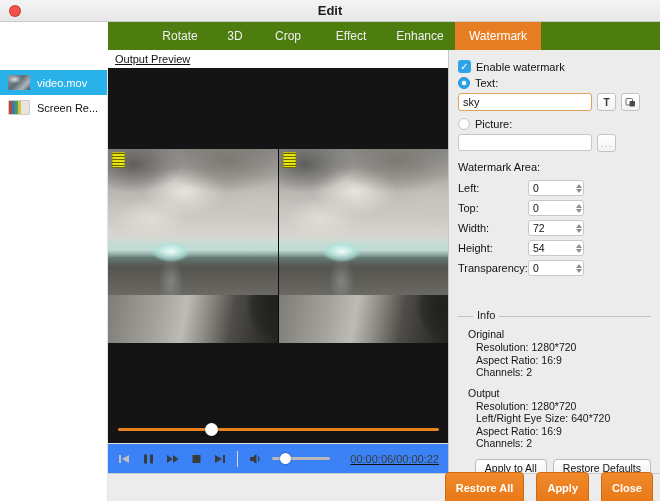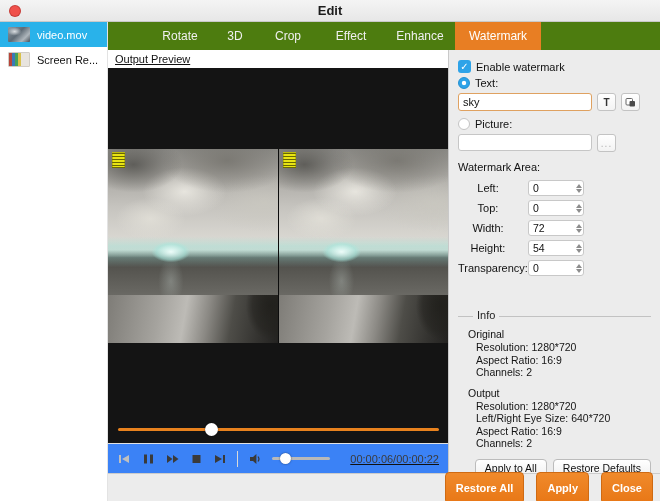--- a/index.html
+++ b/index.html
@@ -8,21 +8,21 @@
 
   
   .titlebar { height:22px; background:linear-gradient(#f4f4f4,#e7e7e7); border-bottom:1px solid #c9c9c9;
     display:flex; align-items:center; justify-content:center; position:relative; }
   .traffic-red { position:absolute; left:9px; top:5px; width:12px; height:12px; border-radius:50%;
     background:#f0514b; border:1px solid rgba(160,40,35,.5); cursor:default; }
   .win-title { font-size:13px; font-weight:700; color:#1d1d1d; }
 
   
   .main { display:flex; height:479px; }
-  .sidebar { width:108px; background:#fff; border-right:1px solid #e3e3e3; }
+  .sidebar { width:108px; background:#fff; border-right:1px solid #e3e3e3;margin-top:48px; }
   .side-item { height:25px; display:flex; align-items:center; gap:7px; padding-left:8px; font-size:11px; cursor:default; }
   .side-item.selected { background:#29b2ea; color:#fff; }
   .thumb { width:22px; height:15px; flex:0 0 auto; border-radius:1px; }
   .thumb-video { background:
       radial-gradient(ellipse 10px 6px at 30% 30%, #d9dde0, transparent 70%),
       linear-gradient(135deg,#8e9aa4 0%,#5f6b75 45%,#aeb6bc 75%,#454f59 100%); }
   .thumb-screen { background:
       repeating-linear-gradient(90deg, #b8453a 0 3px, #3a79b8 3px 6px, #46a05a 6px 9px, #d8c14a 9px 12px, #e8e4de 12px 22px),
       #e8e4de; border:1px solid #d0ccc6; }
 
@@ -91,21 +91,21 @@
   .input-row { margin:4px 0 7px; display:flex; gap:5px; }
   .text-input { width:134px; height:18px; border:1px solid #dfa160; border-radius:3px; background:#fff;
     font-size:11px; padding:0 4px; outline:none; color:#111; }
   .mini-btn { width:19px; height:18px; background:linear-gradient(#fff,#f3f3f3); border:1px solid #c3c3c3;
     border-radius:3px; font-size:10px; font-weight:700; color:#333; display:flex; align-items:center;
     justify-content:center; cursor:pointer; }
   .pic-input { width:134px; height:17px; border:1px solid #c6c6c6; border-radius:3px; background:#fff; }
   .mini-btn.dim { color:#b5b5b5; font-weight:400; letter-spacing:1px; }
   .area-title { margin:9px 0 7px; }
   .spin-row { display:flex; align-items:center; margin-bottom:4px; }
-  .spin-label { width:70px; text-align:center; padding-right:10px; }
+  .spin-label { width:70px; text-align:left; padding-right:10px; }
   .spin-box { width:56px; height:16px; background:#fff; border:1px solid #c8c8c8; border-radius:3px;
     display:flex; align-items:center; padding:0 1px 0 4px; font-size:10.5px; }
   .stepper { margin-left:auto; display:flex; flex-direction:column; align-items:center; gap:1px; cursor:pointer; }
   .chev { width:0; height:0; border-left:3px solid transparent; border-right:3px solid transparent; }
   .chev-up { border-bottom:4px solid #8d8d8d; }
   .chev-dn { border-top:4px solid #8d8d8d; }
 
   .info-group { margin-top:40px; position:relative; border-top:1px solid #c2c2c2; padding:9px 0 0 6px; }
   .info-legend { position:absolute; top:-8px; left:15px; background:#ececec; padding:0 4px; font-size:11px; color:#222; }
   .info-block-title { font-size:10.5px; margin:2px 0 1px 4px; }

